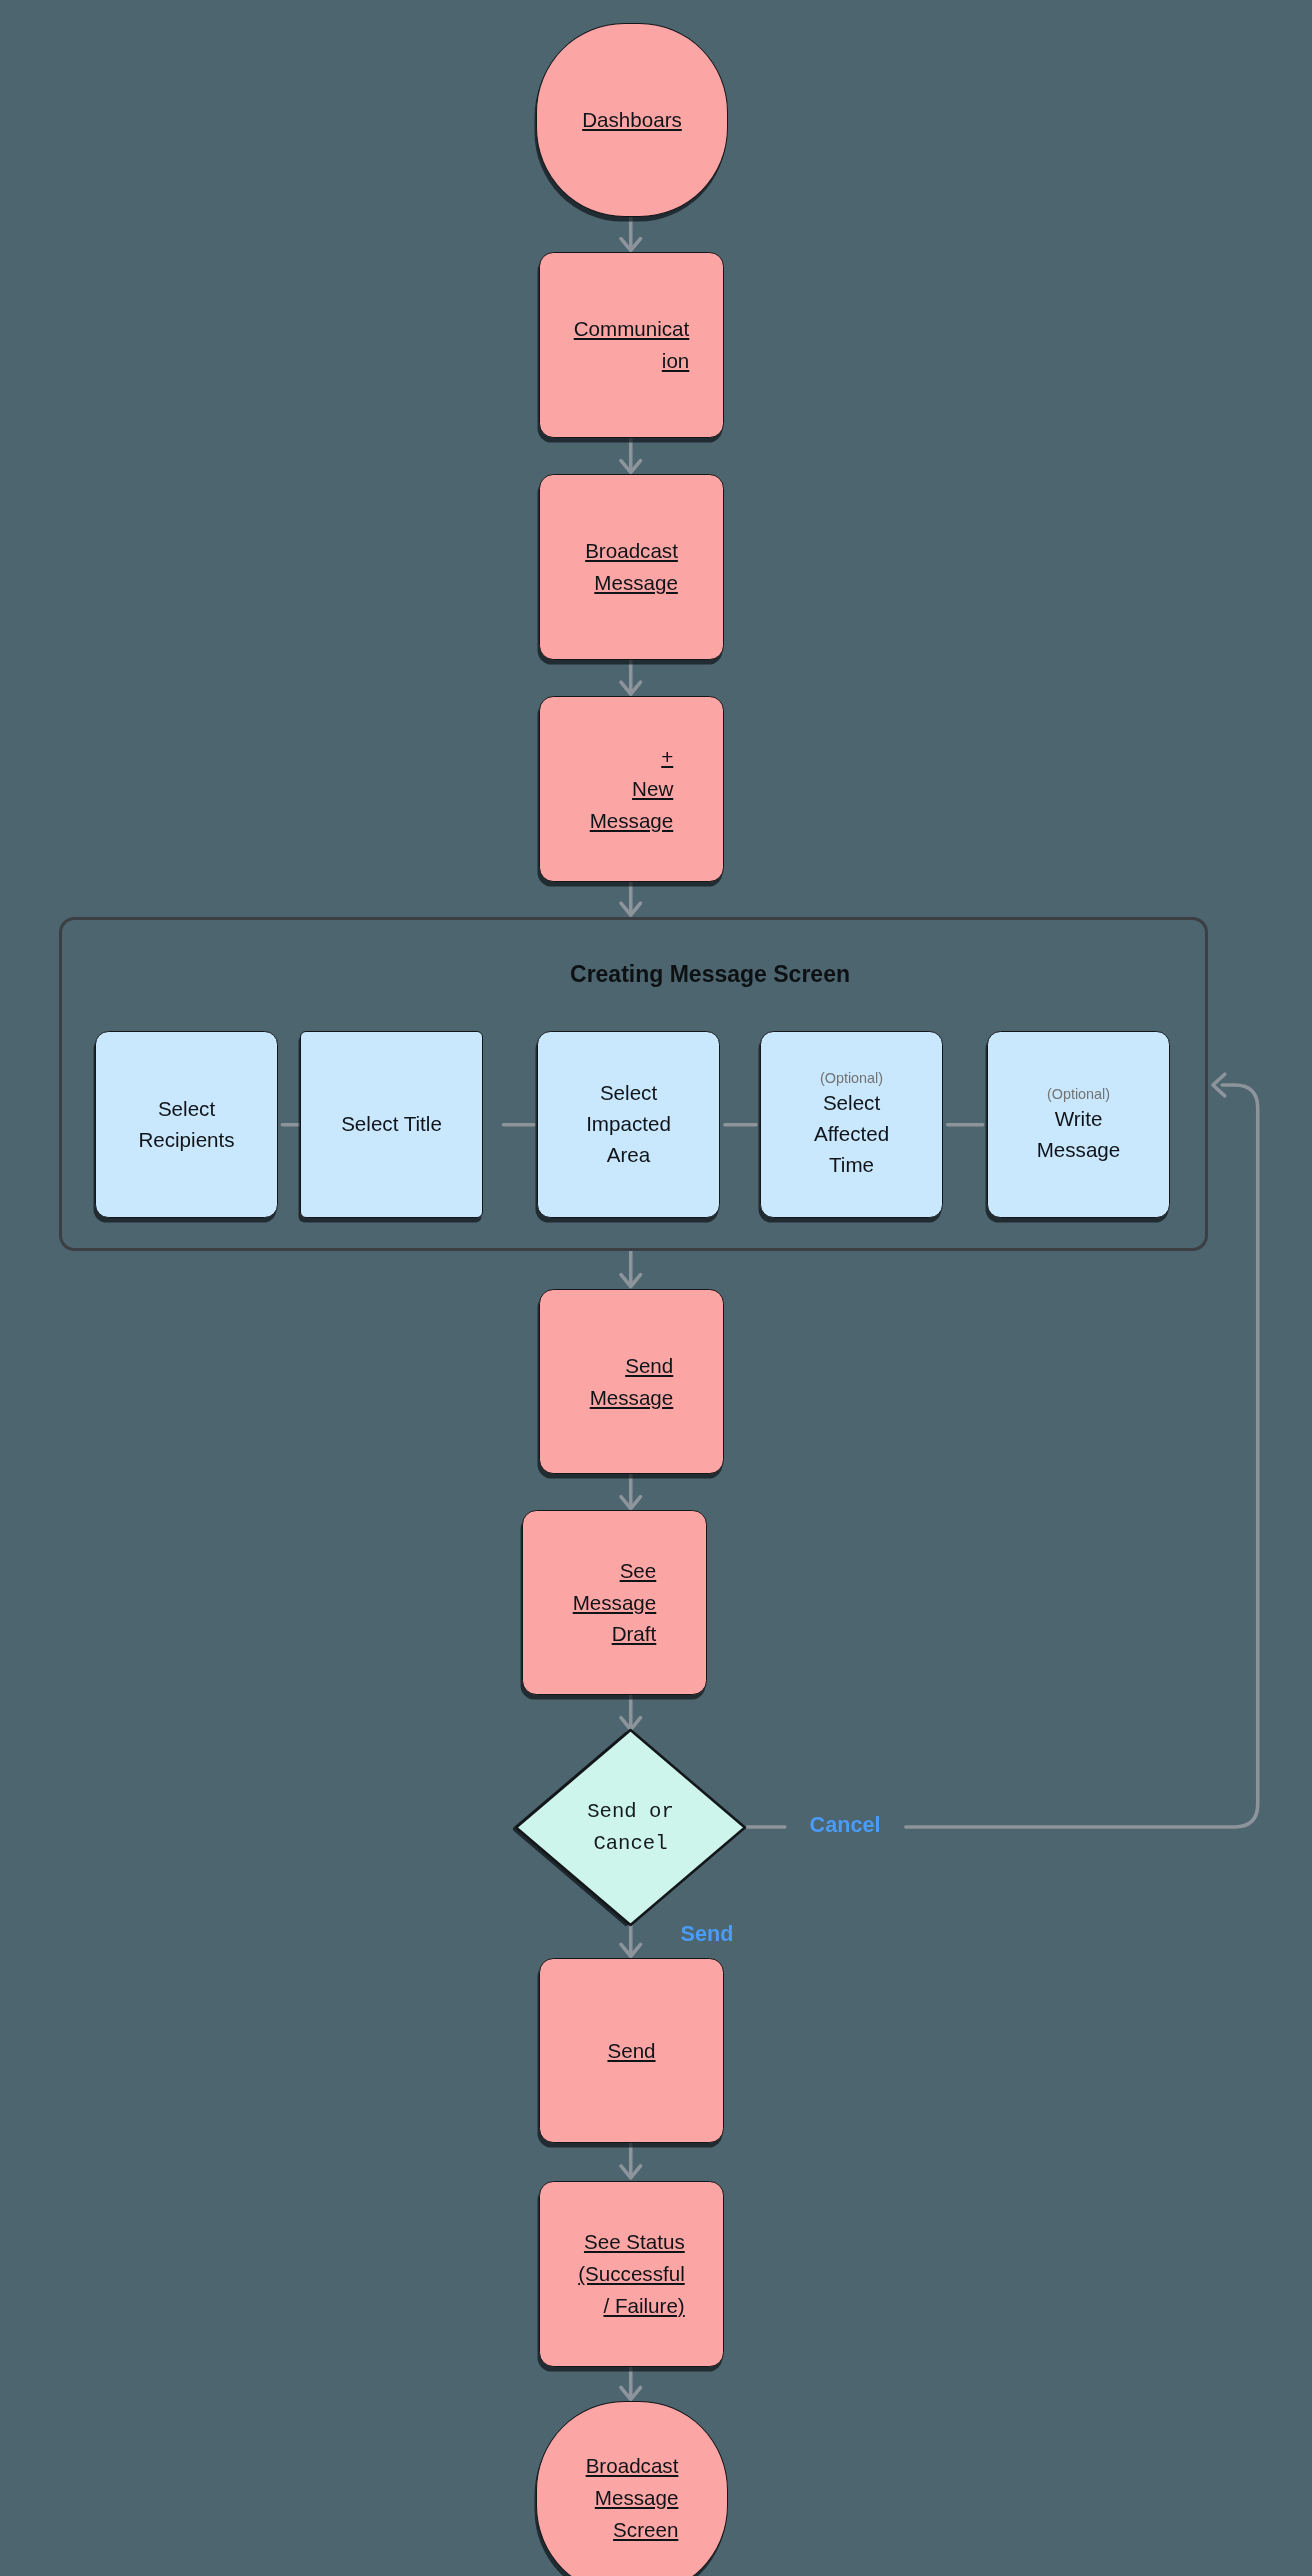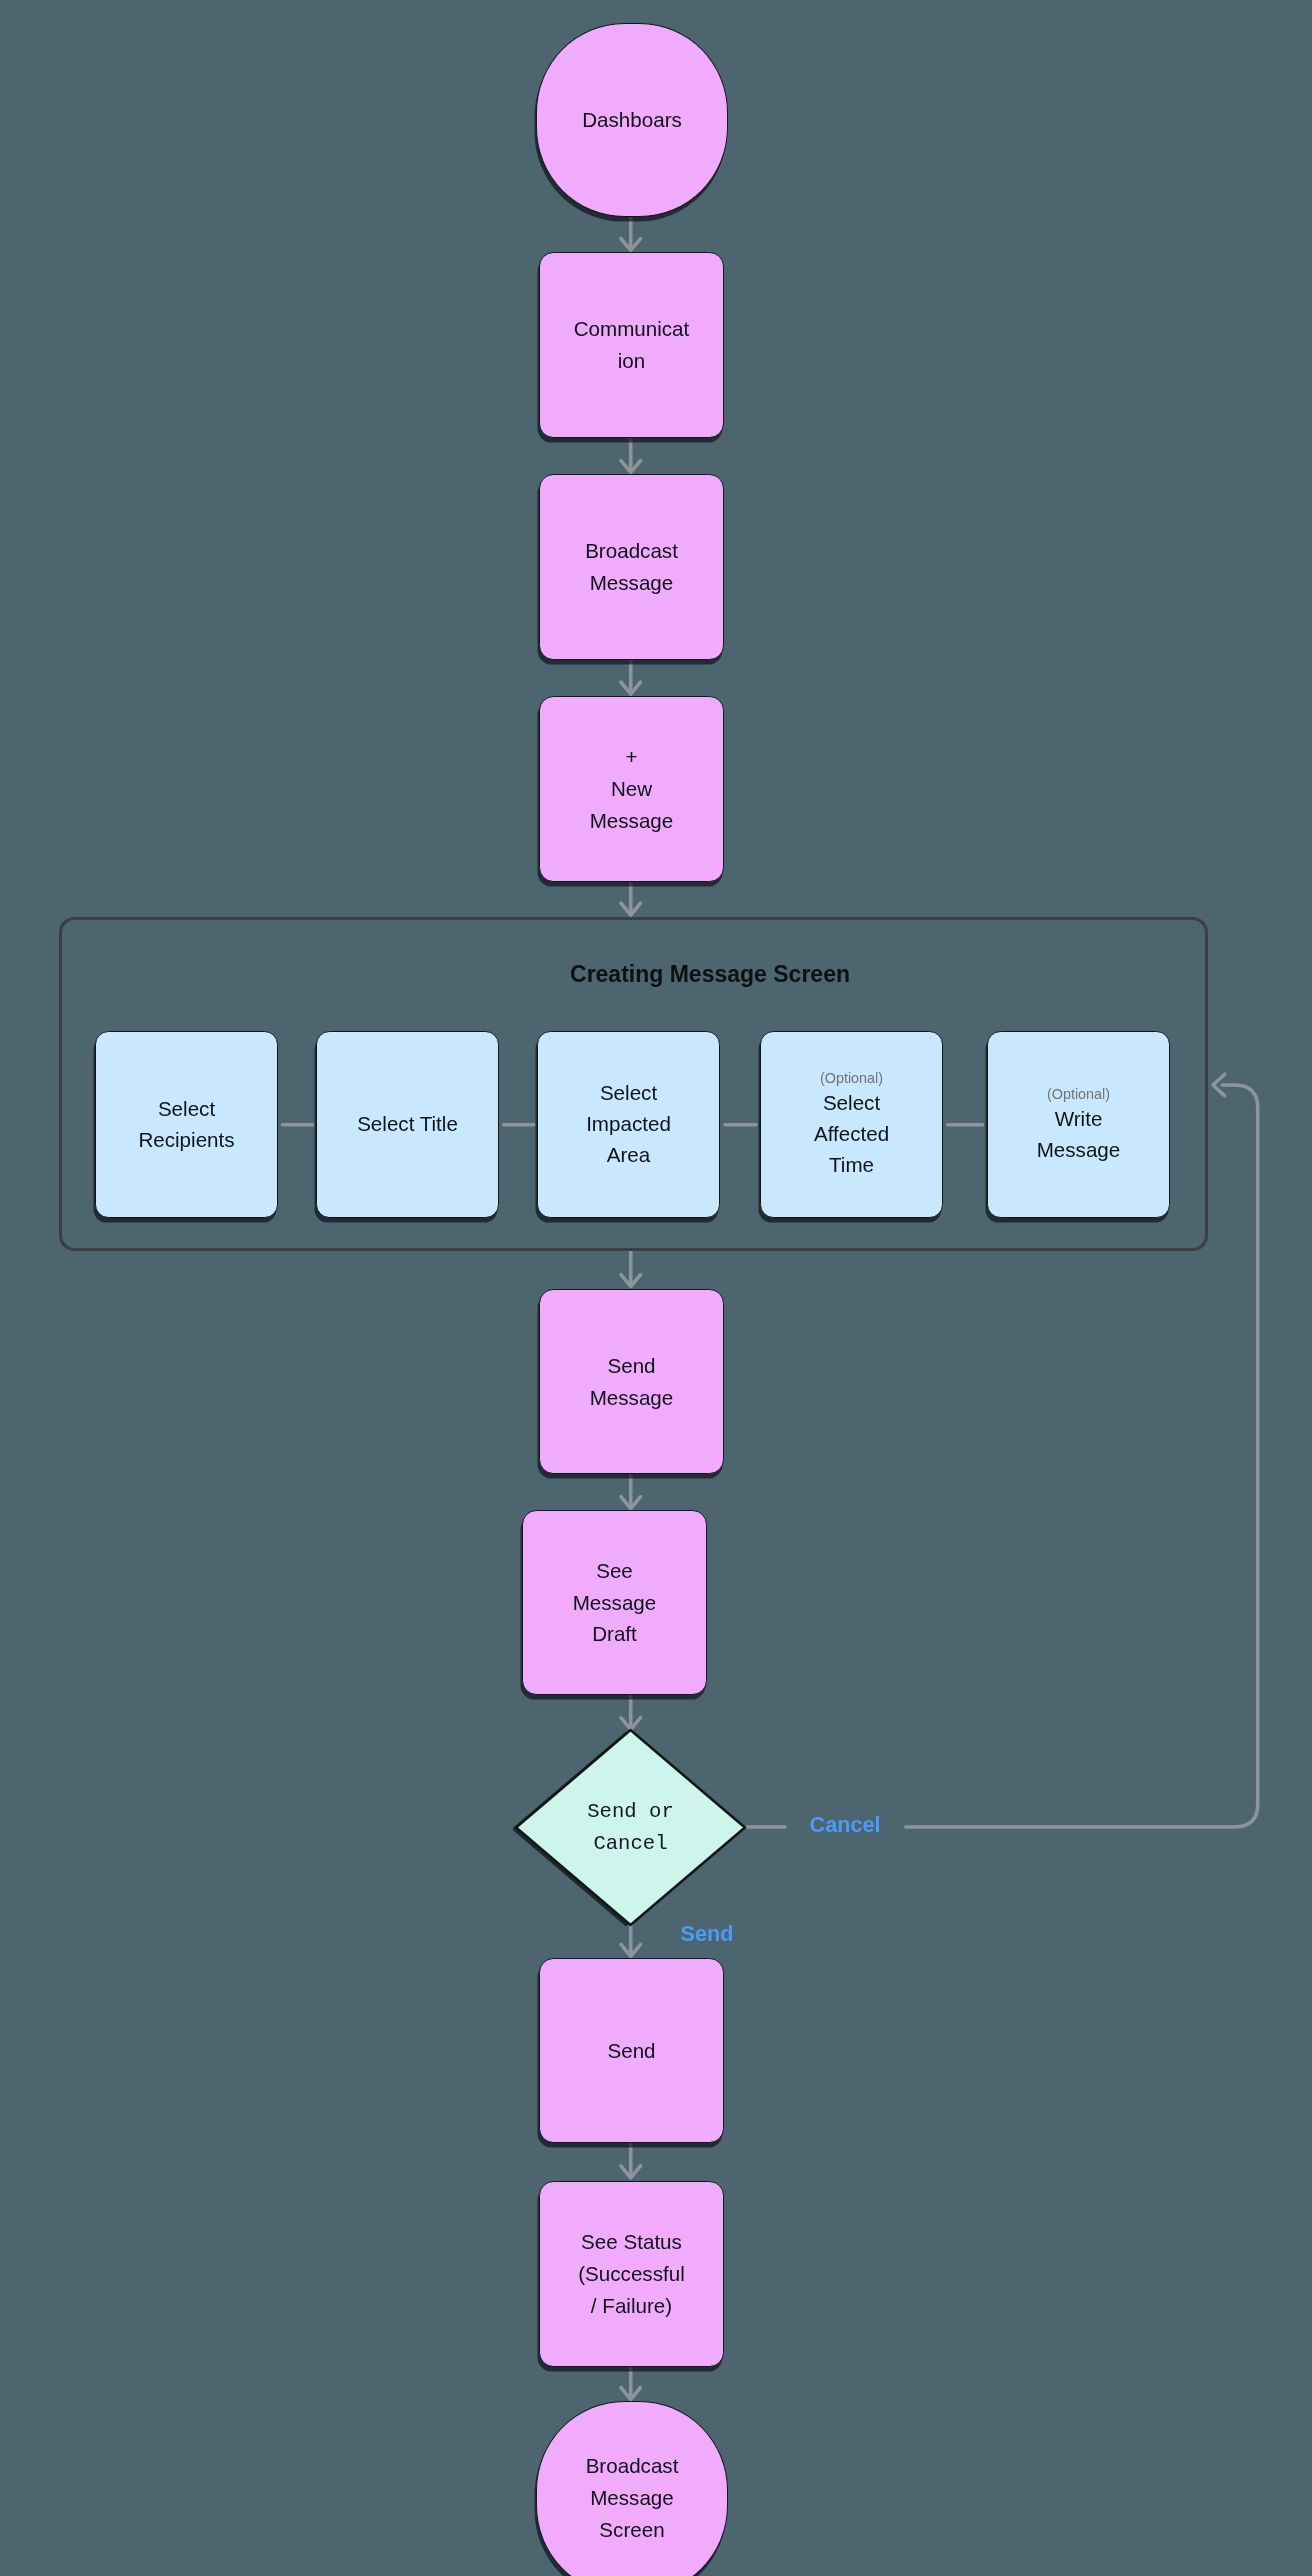--- a/index.html
+++ b/index.html
@@ -3,26 +3,26 @@
 <meta charset="utf-8">
 <style>
   html,body{margin:0;padding:0;}
   body{background:#4C656E;font-family:"Liberation Sans", sans-serif;}
   .canvas{position:relative;width:1313px;height:2608px;background:#4C656E;overflow:hidden;}
 
   svg.wires{position:absolute;left:0;top:0;width:1313px;height:2608px;pointer-events:none;}
 
   .node{
     position:absolute;
-    background:#f0abfc;
+    background:#fca5a5;
     border:1.5px solid #14171A;
     border-radius:14.4px;
     box-shadow:-1.5px 4.6px 0 rgba(10,14,18,0.65);
     display:flex;align-items:center;justify-content:center;
-    text-align:center;color:#101418;
+    text-align:right;color:#101418;text-decoration:underline;
   }
   .node-label{white-space:pre-line;font-size:20.6px;line-height:1.55;color:#101418;}
   .squircle{border-radius:46%;}
 
   .container-frame{
     position:absolute;left:59px;top:917px;width:1149px;height:334px;
     border:3.6px solid #3B3E43;border-radius:15.5px;background:transparent;box-sizing:border-box;
   }
   .container-title{
     position:absolute;left:59px;top:961px;width:1302px;
@@ -110,21 +110,21 @@
   </div>
 
   <div class="container-frame"></div>
   <div class="container-title">Creating Message Screen</div>
 
   <div class="step" style="left:95px;">
 
     <span class="step-label">Select
 Recipients</span>
   </div>
-  <div class="step" style="left:316px;">
+  <div class="step" style="left:300px;border-radius:6px;">
 
     <span class="step-label">Select Title</span>
   </div>
   <div class="step" style="left:537px;">
 
     <span class="step-label">Select
 Impacted
 Area</span>
   </div>
   <div class="step" style="left:760px;">

